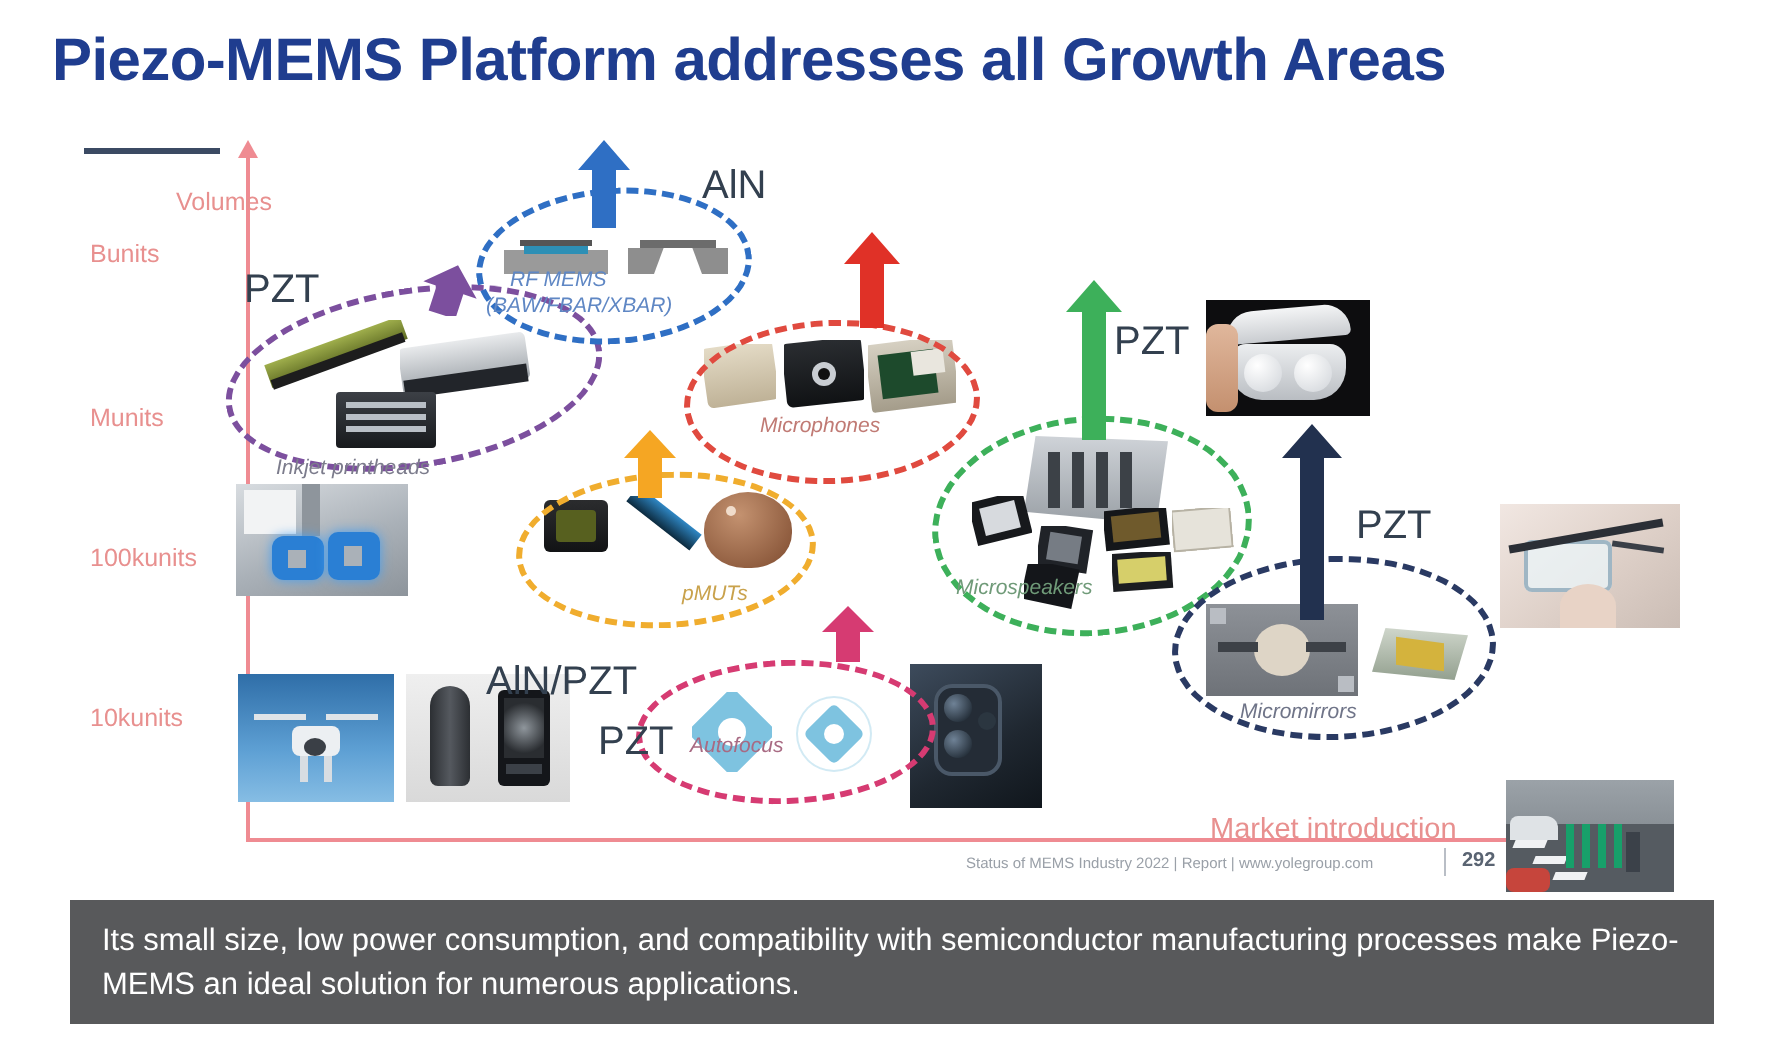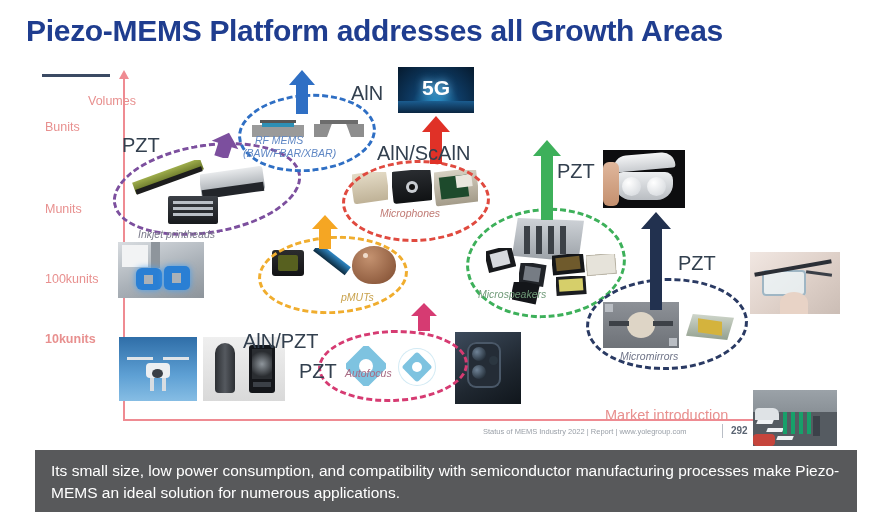--- a/index.html
+++ b/index.html
@@ -40,21 +40,21 @@
     border-top:5px solid transparent;border-bottom:5px solid transparent;
     border-left:9px solid #ef8b92;
   }
   .toprule{position:absolute;left:42px;top:14px;width:68px;height:3px;background:#3b4a63;}
 
   .ylab{position:absolute;color:#e8908f;font-size:12.5px;font-family:"Liberation Sans",sans-serif;white-space:nowrap;}
   .ylab.volumes{left:88px;top:34px;color:#e8908f;}
   .ylab.l1{left:45px;top:60px;}
   .ylab.l2{left:45px;top:142px;}
   .ylab.l3{left:45px;top:212px;}
-  .ylab.l4{left:45px;top:272px;font-weight:bold;}
+  .ylab.l4{left:45px;top:292px;}
   .xlab{position:absolute;left:605px;top:347px;color:#e8908f;font-size:14.5px;}
 
   
   .legend{
     position:absolute;left:612px;top:24px;width:140px;height:47px;
     background:#eceef0;
   }
   .legend .larr{position:absolute;left:18px;top:6px;width:36px;height:36px;}
   .legend .ltxt{position:absolute;left:58px;top:15px;font-size:11px;color:#9aa0a8;white-space:nowrap;}
 
@@ -137,25 +137,20 @@
     <div class="axis-x"></div>
 
     <div class="ylab volumes">Volumes</div>
     <div class="ylab l1">Bunits</div>
     <div class="ylab l2">Munits</div>
     <div class="ylab l3">100kunits</div>
     <div class="ylab l4">10kunits</div>
     <div class="xlab">Market introduction</div>
 
 
-    <div class="pic" style="left:398px;top:7px;width:76px;height:46px;">
-      <div class="ph" style="background:radial-gradient(ellipse at 50% 85%, #2a9ad6 0%, #0e3c66 45%, #061a2e 100%);"></div>
-      <div class="band" style="left:0;bottom:0;width:100%;height:12px;background:linear-gradient(#1b5c8f,#0a2540);"></div>
-      <div style="position:absolute;left:0;right:0;top:9px;text-align:center;color:#fff;font-size:21px;font-weight:bold;font-family:'Liberation Sans',sans-serif;text-shadow:0 0 8px #7fd3ff;">5G</div>
-    </div>
 
     <div class="pic" style="left:118px;top:182px;width:86px;height:56px;">
       <div class="ph" style="background:linear-gradient(160deg,#d8dce0 0%,#aab1b8 55%,#8d949b 100%);"></div>
       <div class="band" style="left:4px;top:3px;width:26px;height:22px;background:#f2f3f4;"></div>
       <div class="band" style="left:33px;top:0;width:9px;height:26px;background:#8e959c;"></div>
       <div class="band" style="left:18px;top:26px;width:26px;height:22px;border-radius:6px;background:#2a7fd4;box-shadow:0 0 6px #4aa0ef;"></div>
       <div class="band" style="left:46px;top:24px;width:26px;height:24px;border-radius:5px;background:#2a7fd4;box-shadow:0 0 6px #4aa0ef;"></div>
       <div class="band" style="left:26px;top:33px;width:9px;height:9px;background:#aab1b8;"></div>
       <div class="band" style="left:54px;top:31px;width:9px;height:10px;background:#aab1b8;"></div>
     </div>
@@ -360,21 +355,20 @@
     <div class="cap rf1">RF MEMS</div>
     <div class="cap rf2">(BAW/FBAR/XBAR)</div>
     <div class="cap mic">Microphones</div>
     <div class="cap pmut">pMUTs</div>
     <div class="cap spk">Microspeakers</div>
     <div class="cap mirror">Micromirrors</div>
     <div class="cap af">Autofocus</div>
 
     <div class="mat pzt1">PZT</div>
     <div class="mat aln">AlN</div>
-    <div class="mat alnsc">AlN/ScAlN</div>
     <div class="mat alnpzt">AlN/PZT</div>
     <div class="mat pzt2">PZT</div>
     <div class="mat pzt3">PZT</div>
     <div class="mat pzt4">PZT</div>
 
   </div>
 
 
   <div class="foot">Status of MEMS Industry 2022 | Report | www.yolegroup.com</div>
   <div class="foot-div"></div>

